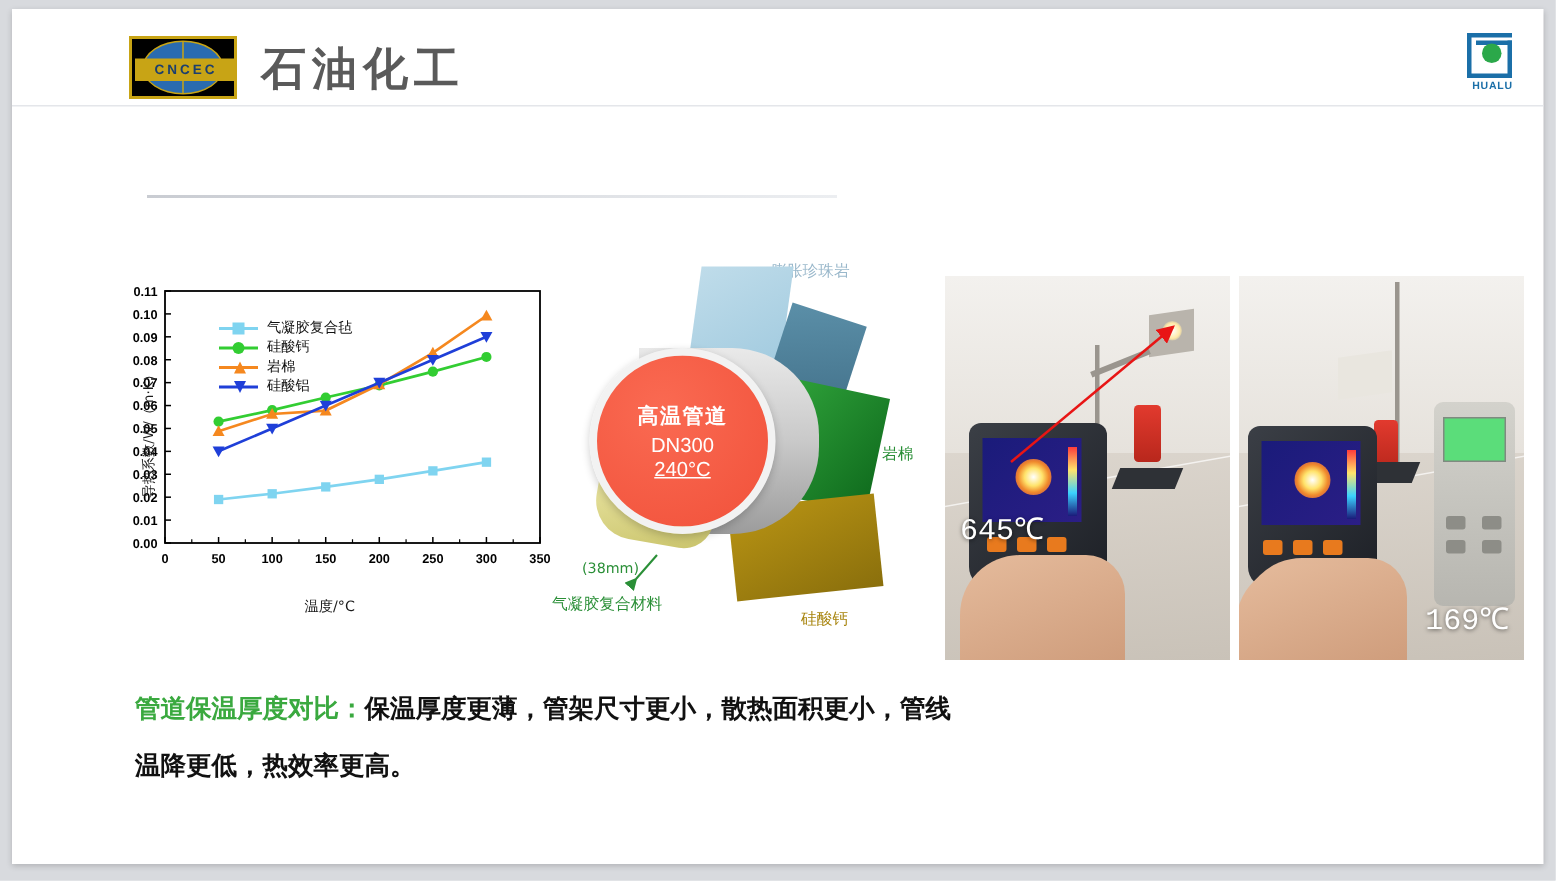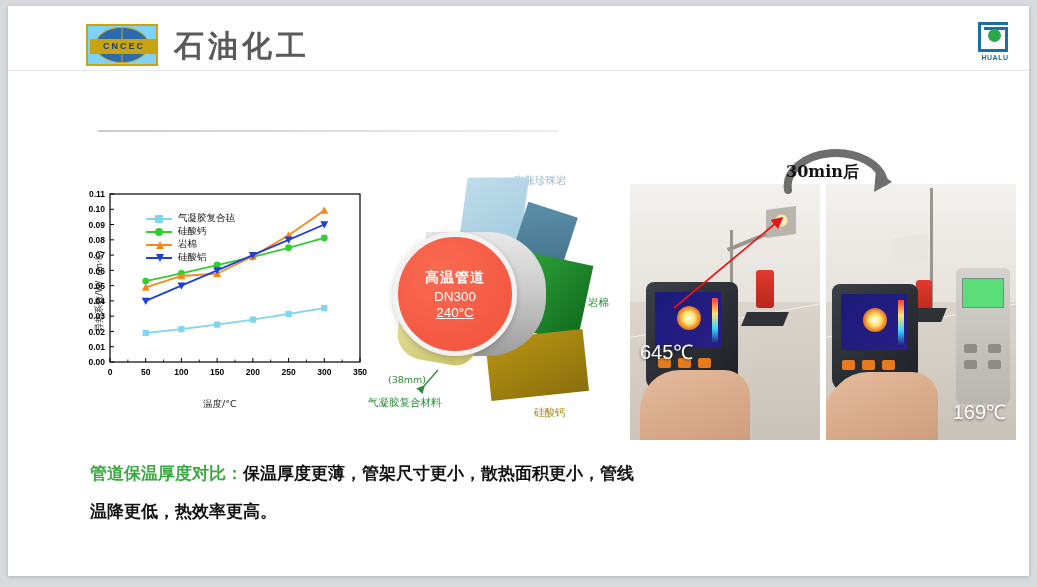--- a/index.html
+++ b/index.html
@@ -17,21 +17,21 @@
     box-shadow: 0 1px 4px rgba(0,0,0,0.18);
   }
 
   
   .header { position: absolute; left: 0; top: 0; width: 100%; height: 64px; }
 
   .cncec-logo {
     position: absolute; left: 78px; top: 18px;
     width: 72px; height: 42px;
     border: 2px solid #c8a415;
-    background: #7dd3fc;
+    background: #000000;
     overflow: hidden;
   }
   .cncec-globe {
     position: absolute; left: 50%; top: 50%;
     transform: translate(-50%,-50%);
     width: 54px; height: 36px;
     border-radius: 50%;
     background: #2a6bb0;
     border: 1px solid #c8a415;
   }
@@ -249,21 +249,21 @@
     background: linear-gradient(180deg,#d3d2cc,#b7b6b0);
     border-radius:6px;
   }
   .meter-lcd {
     position:absolute; left:6px; top:10px; width:42px; height:30px;
     background:#5bdd7a; border:1px solid #7f8a80;
   }
   .meter-key { position:absolute; width:13px; height:9px; background:#8d8d87; border-radius:2px; }
   .temp-label {
     position:absolute; color:#fff; font-size:20px;
-    font-family:Liberation Sans, sans-serif;
+    font-family:Liberation Mono, monospace;
     text-shadow: 0 1px 3px rgba(0,0,0,.55);
   }
   .temp-left { left:10px; top:154px; }
   .temp-right { right:10px; top:214px; }
 
   .arrow-wrap { position:absolute; left:772px; top:142px; width:120px; height:46px; }
   .arrow-label {
     position:absolute; left:6px; top:14px;
     font-size:16px; font-weight:bold; color:#111;
     font-family:"DejaVu Serif","Liberation Serif",serif;
@@ -516,25 +516,18 @@
         <div class="meter-key" style="left:8px;top:76px"></div>
         <div class="meter-key" style="left:32px;top:76px"></div>
         <div class="meter-key" style="left:8px;top:92px"></div>
         <div class="meter-key" style="left:32px;top:92px"></div>
       </div>
       <div class="hand" style="left:-2px;top:192px;width:96px;"></div>
       <div class="temp-label temp-right">169℃</div>
     </div>
   </div>
 
-  <div class="arrow-wrap">
-    <svg width="120" height="46">
-      <path d="M8,42 A44,30 0 0 1 104,34" stroke="#6e6e6e" stroke-width="8" fill="none" stroke-linecap="round"></path>
-      <path d="M96,22 L112,34 L94,44 z" fill="#6e6e6e"></path>
-    </svg>
-    <div class="arrow-label">30min后</div>
-  </div>
 
   <div class="caption">
     <span class="hl">管道保温厚度对比：</span><span>保温厚度更薄，管架尺寸更小，散热面积更小，管线温降更低，热效率更高。</span>
   </div>
 
 </div>
 
 </body></html>

